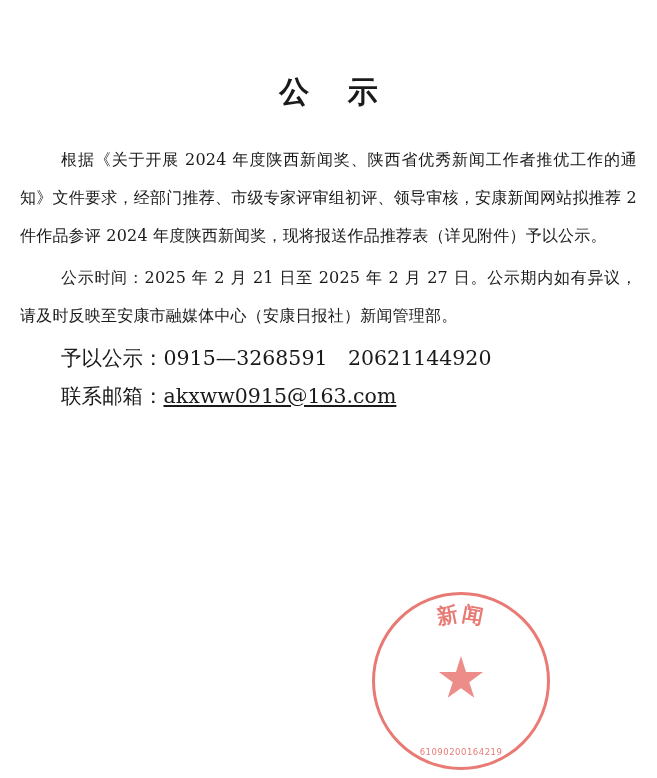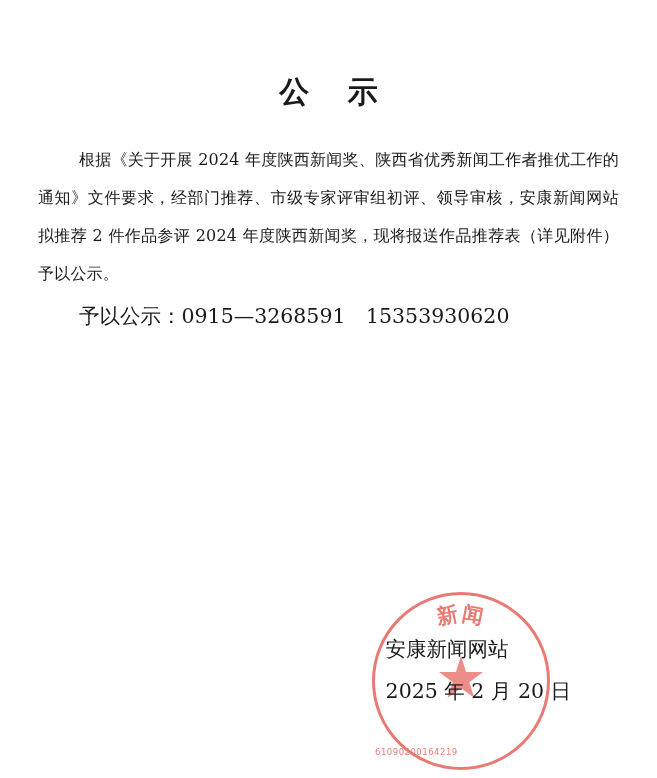--- a/index.html
+++ b/index.html
@@ -13,21 +13,21 @@
     font-family: "DejaVu Serif", "Liberation Serif", serif;
     color: #1a1a1a;
     position: relative;
     overflow: hidden;
   }
   .page {
     position: relative;
     width: 657px;
     height: 778px;
     box-sizing: border-box;
-    padding: 0 38px;
+    padding: 0 20px;
   }
   .doc-title {
     text-align: center;
     font-size: 30px;
     font-weight: bold;
     letter-spacing: 14px;
     padding-top: 72px;
     padding-bottom: 6px;
     text-indent: 14px;
     font-family: "DejaVu Serif", "Liberation Serif", serif;
@@ -100,55 +100,55 @@
     font-size: 21px;
     font-family: "DejaVu Serif", "Liberation Serif", serif;
     font-weight: bold;
     letter-spacing: 2px;
   }
   .seal .bottom-text {
     position: absolute;
     left: 0;
     bottom: 10px;
     width: 172px;
-    text-align: left;
+    text-align: center;
     color: #e0473f;
     font-size: 8.5px;
     font-family: "DejaVu Sans", sans-serif;
     letter-spacing: 0.5px;
   }
 </style>
 </head>
 <body>
 
 <div class="page">
 
   <div class="doc-title">公  示</div>
 
   <div class="body-block">
     <p class="para">根据《关于开展 2024 年度陕西新闻奖、陕西省优秀新闻工作者推优工作的通知》文件要求，经部门推荐、市级专家评审组初评、领导审核，安康新闻网站拟推荐 2 件作品参评 2024 年度陕西新闻奖，现将报送作品推荐表（详见附件）予以公示。</p>
+    <p class="para">公示时间：2025 年 2 月 21 日至 2025 年 2 月 27 日。公示期内如有异议，请及时反映至安康市融媒体中心（安康日报社）新闻管理部。</p>
 
     <p class="contact-line">
-      <span>予以公示：</span><span>0915—3268591　15353930620</span>
+      <span>予以公示：</span><span>0915—3268591　20621144920</span>
     </p>
 
+    <p class="contact-line">
+      <span>联系邮箱：</span><span class="email-underline">akxww0915@163.com</span>
+    </p>
 
   </div>
 
   <div class="seal">
     <svg class="arc-text" viewBox="0 0 172 172">
       <defs>
         <path id="arcpath" d="M 26 86 A 60 60 0 0 1 146 86"></path>
       </defs>
       <text text-anchor="middle">
         <textPath href="#arcpath" startOffset="50%">新闻</textPath>
       </text>
     </svg>
     <div class="star"></div>
     <div class="bottom-text">61090200164219</div>
   </div>
 
-  <div class="sign-area">
-    <div class="sign-line">安康新闻网站</div>
-    <div class="sign-line">2025 年 2 月 20 日</div>
-  </div>
 
 </div>
 
 </body></html>

